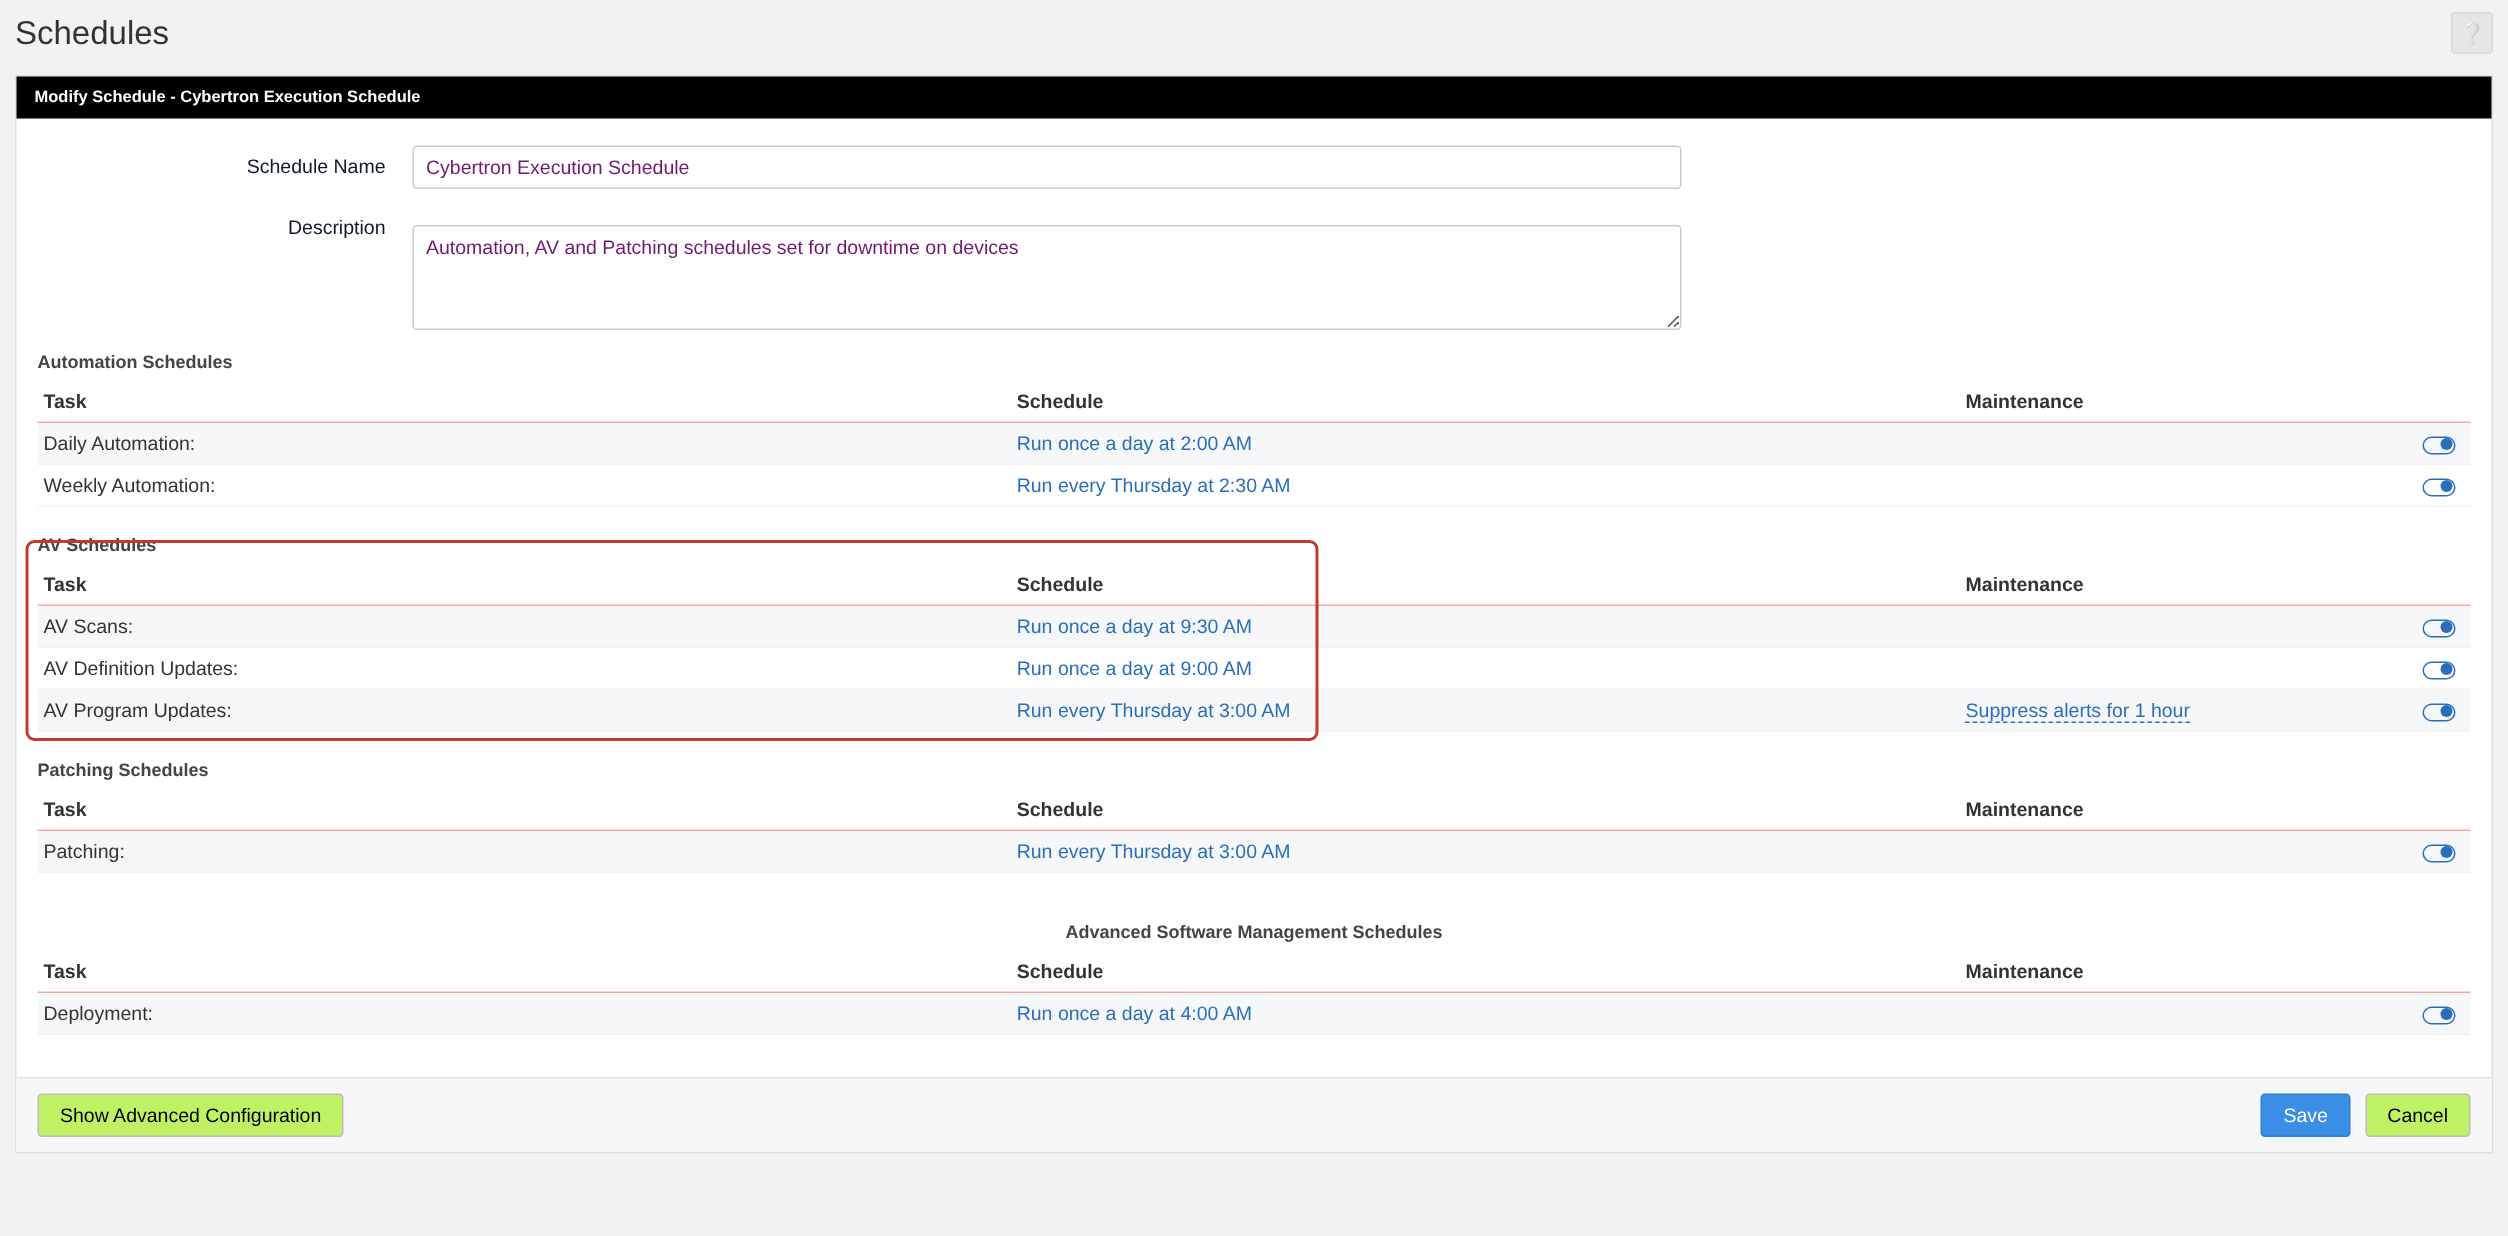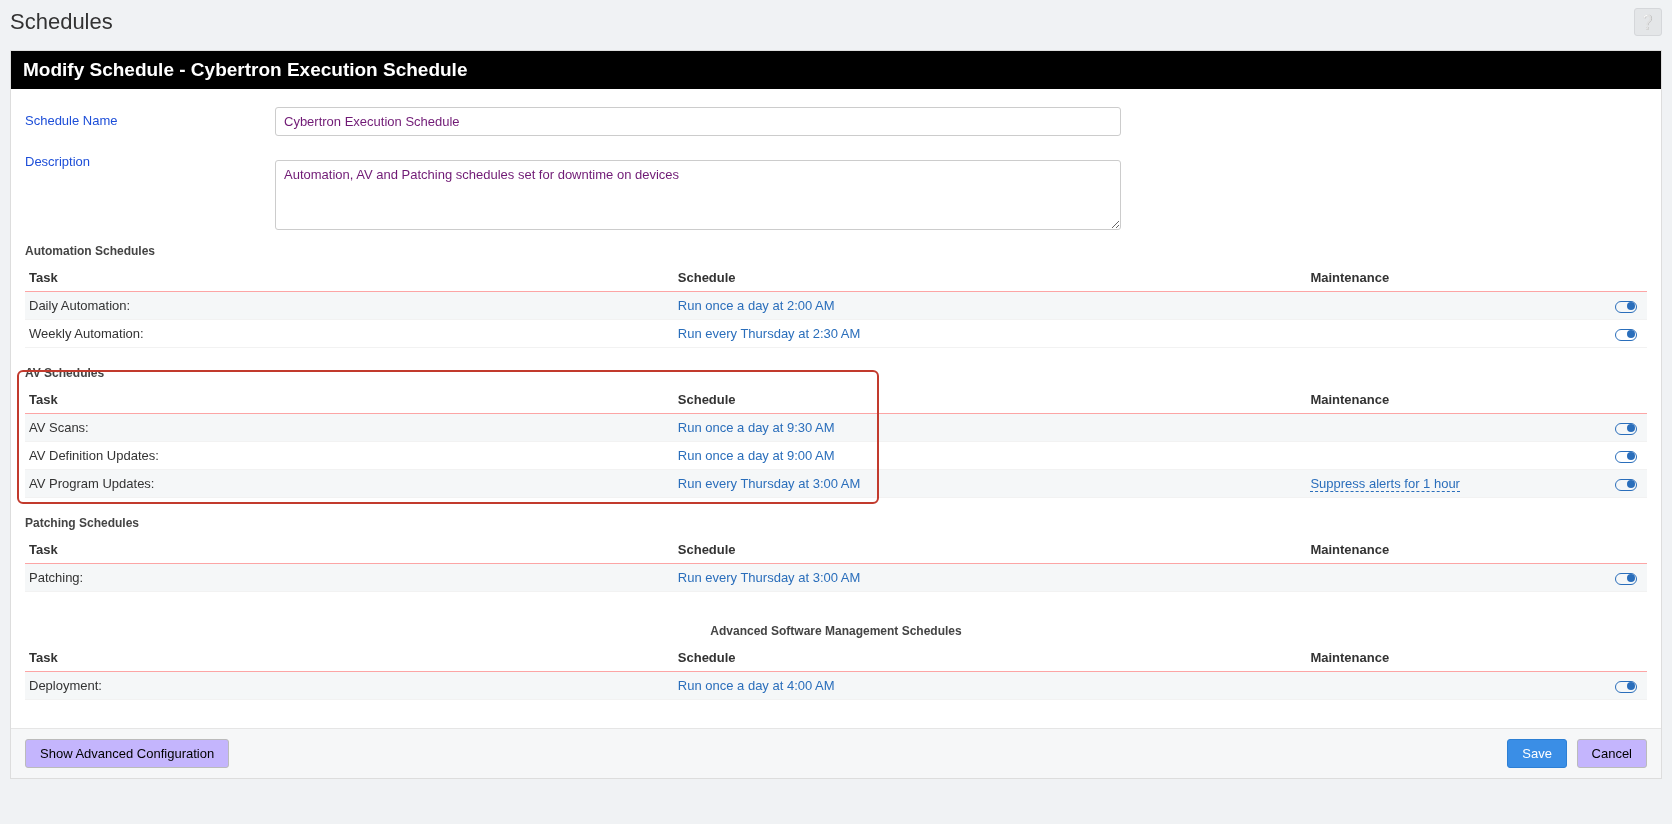--- a/index.html
+++ b/index.html
@@ -35,30 +35,31 @@
       color: #555;
     }
     .panel {
       background: #fff;
       border: 1px solid #ddd;
     }
     .panel-header {
       background: #000;
       color: #fff;
       padding: 8px 12px;
-      font-size: 19px;
+      font-size: 11px;
       font-weight: 600;
     }
     .panel-body { padding: 18px 14px 4px 14px; }
     .form-row { display:flex; margin-bottom: 12px; }
     .form-label {
       width: 250px;
+      text-align: right;
       padding-right: 18px;
       padding-top: 6px;
-      color: #1d4ed8;
+      color: #0f172a;
     }
     .form-control {
       width: 846px;
       border: 1px solid #ccc;
       border-radius: 3px;
       padding: 6px 8px;
       font-family: inherit;
       font-size: 13px;
       color: #701a75;
     }
@@ -109,21 +110,21 @@
       background:#f6f7f8;
       border-top:1px solid #e5e5e5;
       padding: 10px 14px;
       display:flex; justify-content:space-between; align-items:center;
       margin-top: 24px;
     }
     .btn {
       padding: 6px 14px;
       border-radius: 3px;
       border: 1px solid #bbb;
-      background: #c4b5fd;
+      background: #bef264;
       cursor:pointer;
       font-size: 13px;
     }
     .btn-primary {
       background: #3a8ee6;
       border-color: #2d7fd4;
       color: #fff;
     }
     .footer-right .btn { margin-left: 6px; }
   </style>

